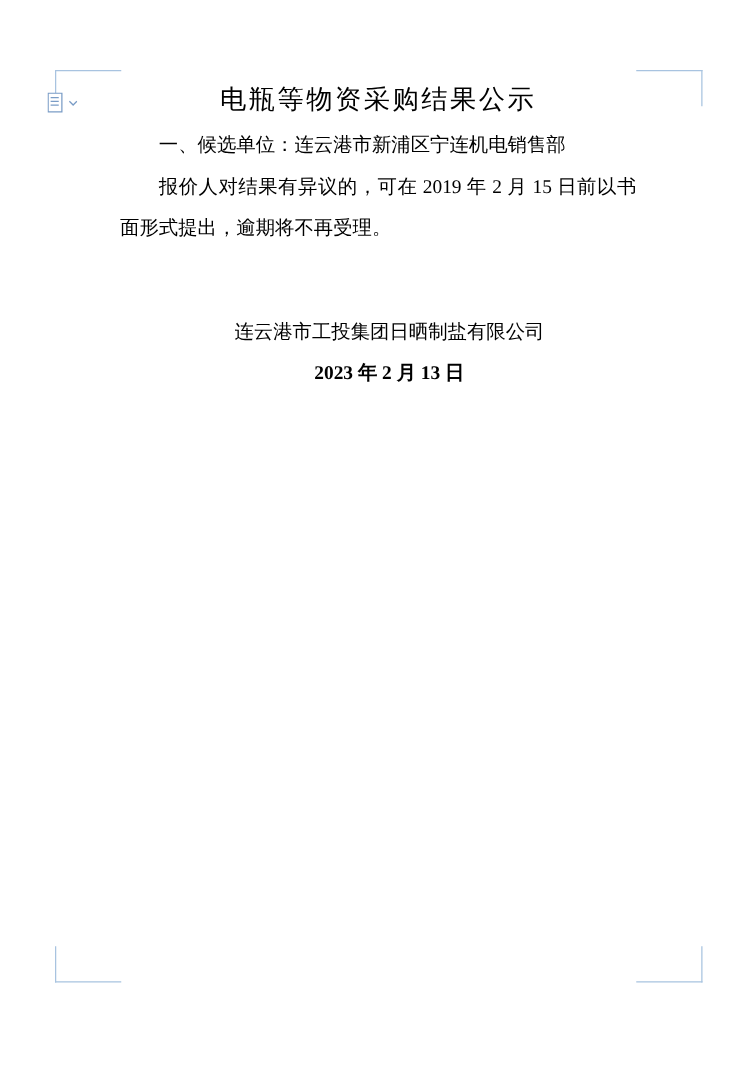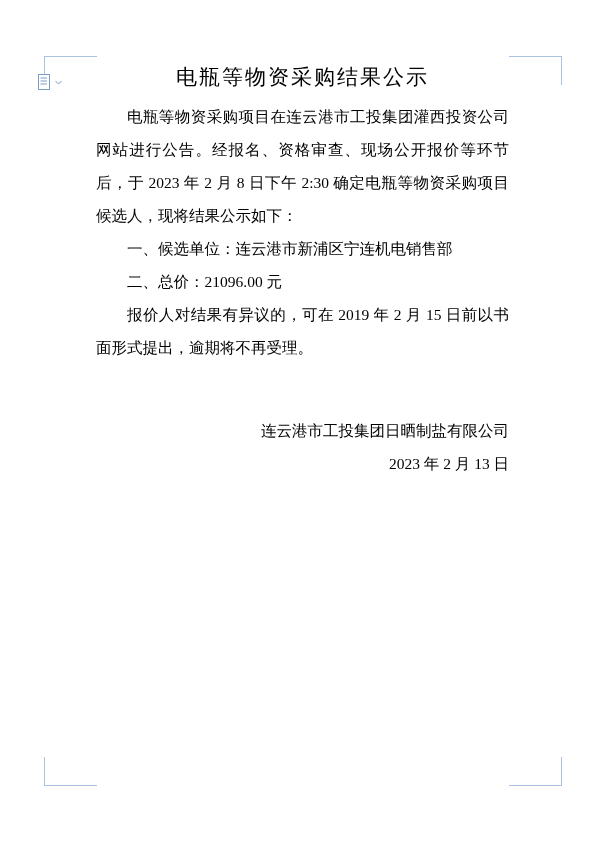--- a/index.html
+++ b/index.html
@@ -56,44 +56,44 @@
     top: 56px;
     width: 413px;
   }
 
   .title {
     text-align: center;
     font-size: 21px;
     letter-spacing: 2px;
     line-height: 30px;
     margin: 8px 0 6px 0;
-    font-family: Liberation Mono, monospace;
+    font-family: Liberation Serif, serif;
     white-space: nowrap;
   }
 
   .para {
     font-size: 15.5px;
     line-height: 33px;
     text-align: justify;
     text-justify: inter-ideograph;
     margin: 0;
     letter-spacing: 0px;
   }
   .indent { text-indent: 31px; }
 
   .footer {
     margin-top: 50px;
     text-align: center;
     font-size: 15.5px;
     line-height: 33px;
   }
-  .footer div { text-align: right; }
+  .footer div { text-align: center; }
 
   .company { padding-left: 18px; }
-  .date { padding-left: 18px; }
+  .date { padding-left: 18px; font-weight: bold; }
 </style>
 </head>
 <body>
 
 <div class="page">
 
   <div class="mark mark-tl"></div>
   <div class="mark mark-tr"></div>
   <div class="mark mark-bl"></div>
   <div class="mark mark-br"></div>
@@ -107,25 +107,23 @@
     </svg>
     <svg width="7" height="5" viewBox="0 0 7 5">
       <path d="M0.5 1 L3.5 4 L6.5 1" fill="none" stroke="#7a9cc6"></path>
     </svg>
   </div>
 
   <div class="content">
 
     <div class="title">电瓶等物资采购结果公示</div>
 
-    <p class="para indent">电瓶等物资采购项目在连云港市工投集团灌西投资公司网站进行公告。经报名、资格审查、现场公开报价等环节后，于 2023 年 2 月 8 日下午 2:30 确定电瓶等物资采购项目候选人，现将结果公示如下：</p>
 
     <p class="para indent">一、候选单位：连云港市新浦区宁连机电销售部</p>
 
-    <p class="para indent">二、总价：21096.00 元</p>
 
     <p class="para indent">报价人对结果有异议的，可在 2019 年 2 月 15 日前以书面形式提出，逾期将不再受理。</p>
 
 
 
 
     <div class="footer">
       <div class="company">连云港市工投集团日晒制盐有限公司</div>
       <div class="date">2023 年 2 月 13 日</div>
     </div>

